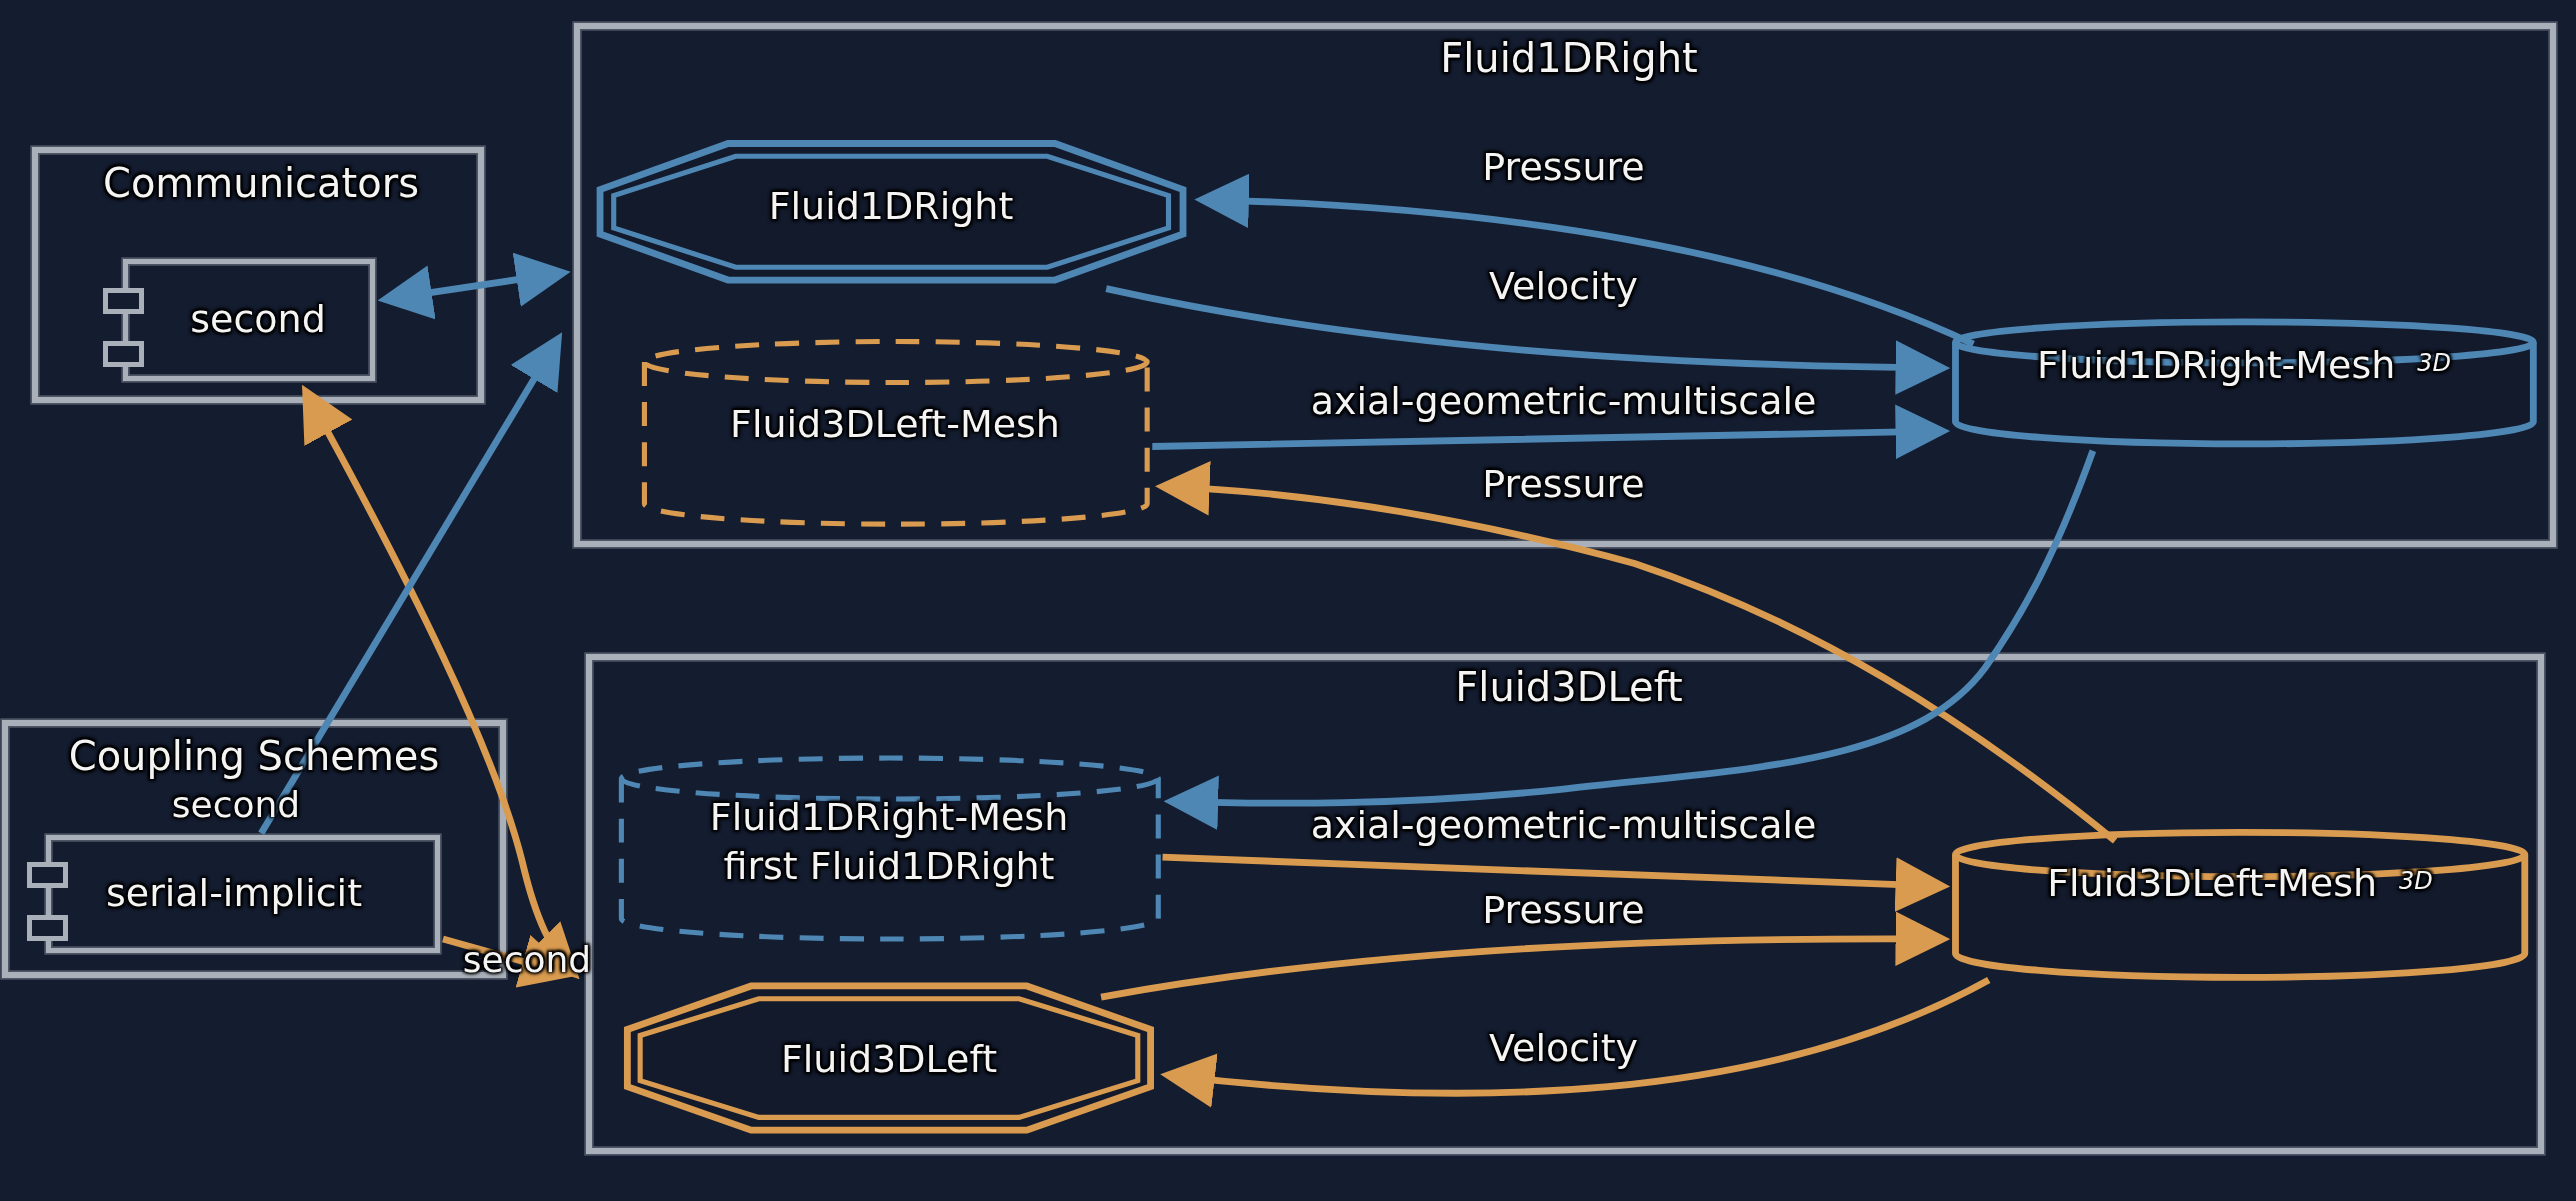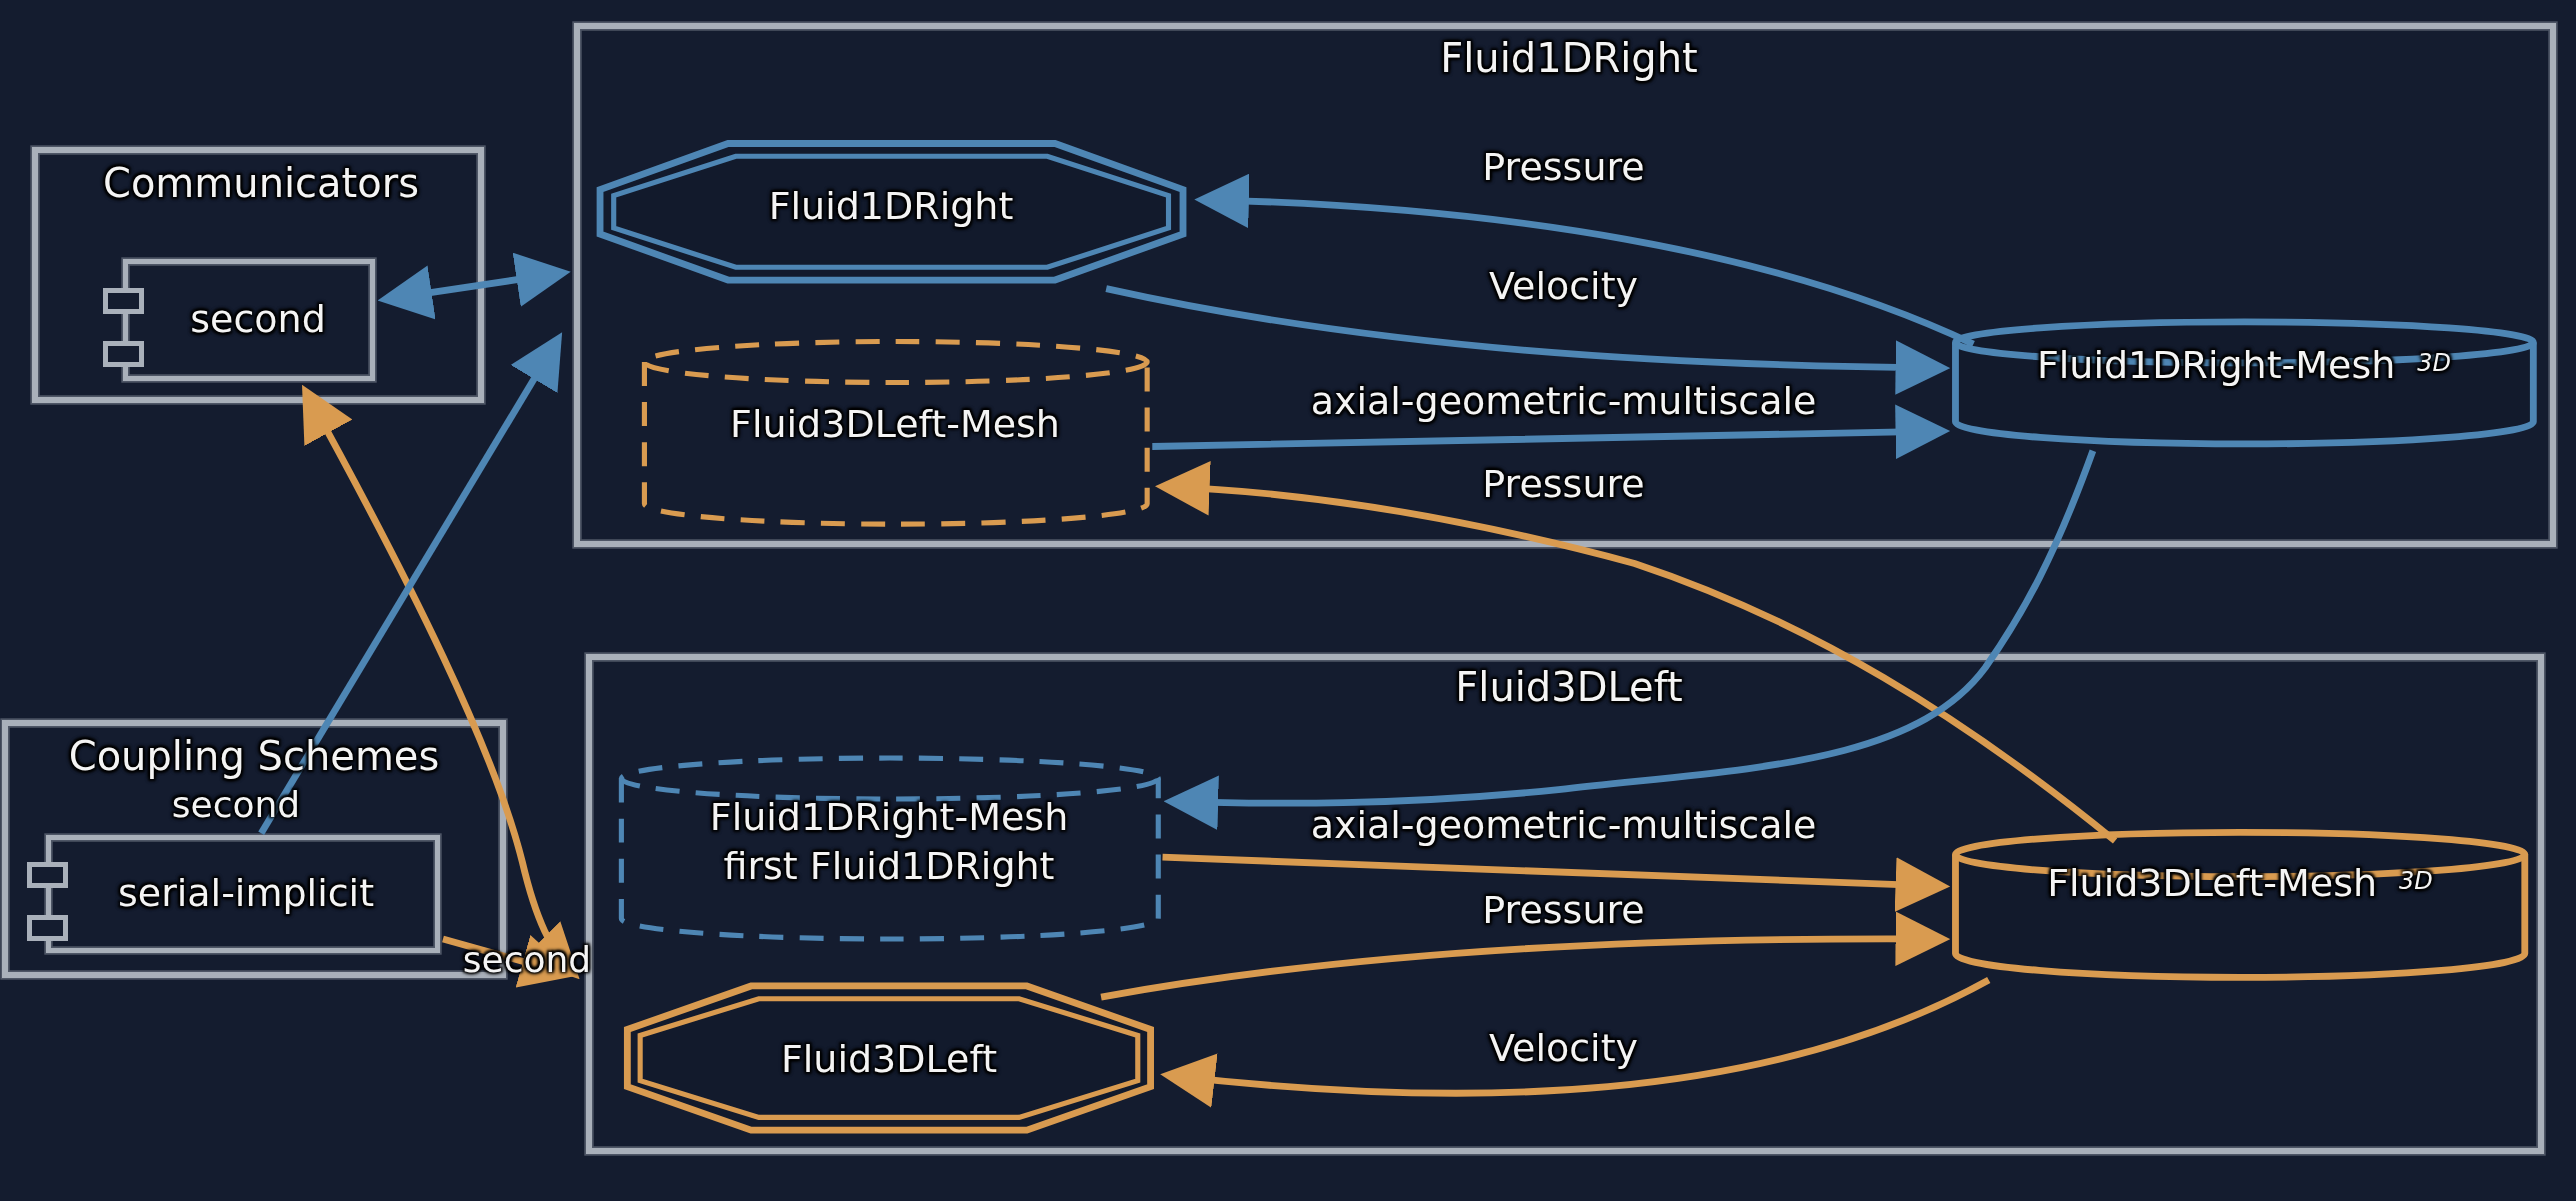--- a/index.html
+++ b/index.html
@@ -166,21 +166,21 @@
     <path d="M1290,1168 C1610,1110 1960,1098 2272,1100" fill="none" stroke="#d99b50" stroke-width="8" marker-end="url(#ao)"></path>
 
     <path d="M2330,1148 C2070,1292 1720,1300 1372,1260" fill="none" stroke="#d99b50" stroke-width="8" marker-end="url(#ao)"></path>
   </svg>
 
   <div class="txt box-title" style="left:245px; top:183px;margin-left:16px;">Communicators</div>
   <div class="txt node-label" style="left:258px; top:319px;">second</div>
 
   <div class="txt box-title" style="left:254px; top:756px;">Coupling Schemes</div>
   <div class="txt small-label" style="left:236px; top:804px;">second</div>
-  <div class="txt node-label" style="left:246px; top:893px;">serial-implicit</div>
+  <div class="txt node-label" style="left:234px; top:893px;">serial-implicit</div>
   <div class="txt small-label" style="left:527px; top:959px;">second</div>
 
   <div class="txt box-title" style="left:1569px; top:58px;">Fluid1DRight</div>
   <div class="txt node-label" style="left:891px; top:206px;">Fluid1DRight</div>
   <div class="txt node-label two-line" style="left:895px; top:424px;">
     <div>Fluid3DLeft-Mesh</div>
   </div>
   <div class="txt node-label" style="left:2244px; top:365px;">
     <div class="mesh-label-row">
       <span>Fluid1DRight-Mesh</span>

